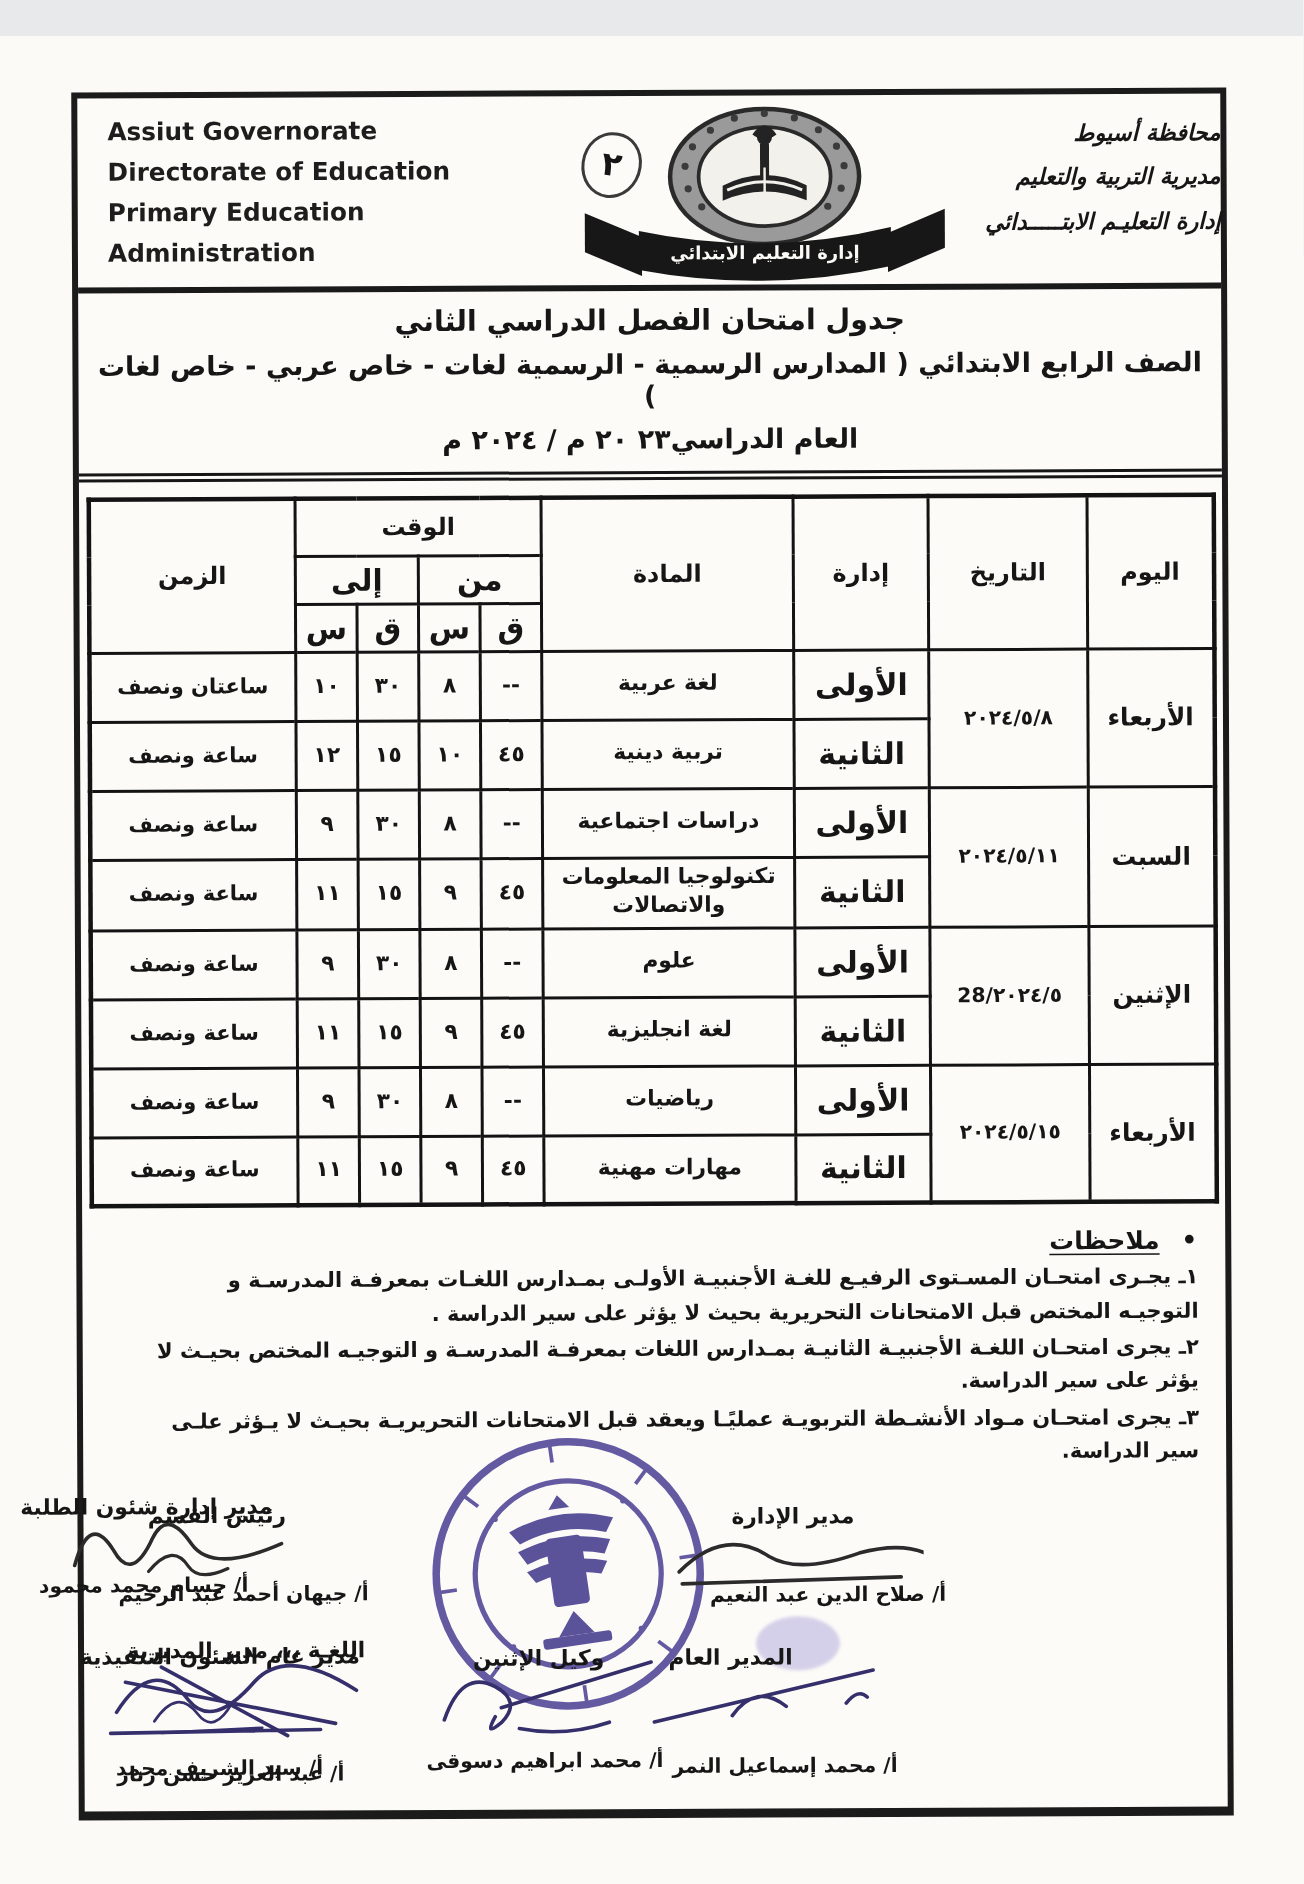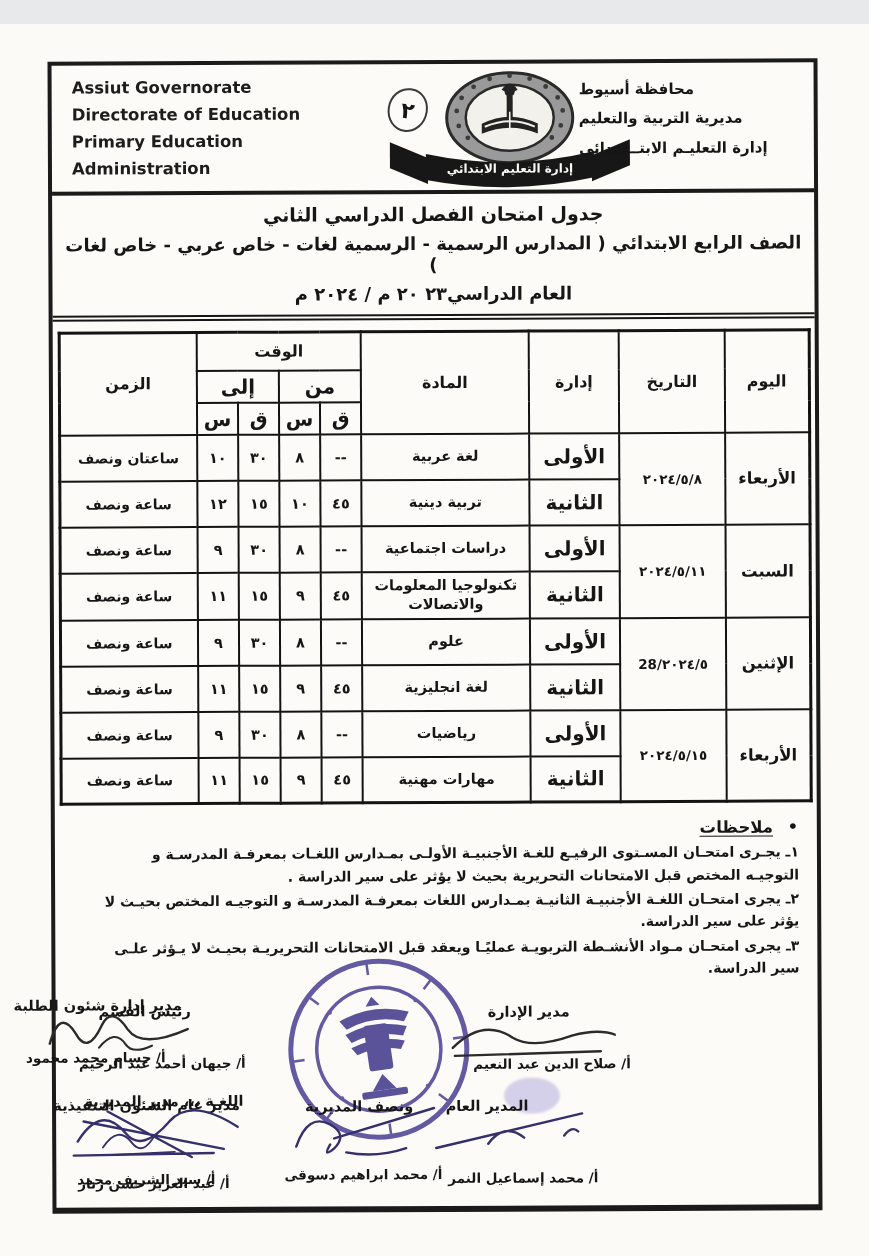--- a/index.html
+++ b/index.html
@@ -22,21 +22,21 @@
     transform: rotate(-0.25deg);
   }
   
   .header-row {
     position: relative; height: 130px;
     border-bottom: 4px solid #1a1a1a;
     display: flex; align-items: center;
   }
   .en-block { width: 330px; padding-left: 20px; }
   .en-block div { font-weight: bold; font-size: 16.5px; line-height: 1.65; color: #1d1d1d; }
-  .ar-block { position: absolute; right: 10px; top: 12px; text-align: left; width: 225px; }
+  .ar-block { position: absolute; right: 0; top: 12px; text-align: right; width: 225px; font-style: italic; }
   .ar-block div { font-weight: bold; font-size: 15px; line-height: 1.95; direction: rtl; }
   .logo-wrap { position: absolute; left: 330px; top: 2px; width: 250px; height: 126px; }
   .page-circle {
     position: absolute; left: 336px; top: 24px; width: 40px; height: 44px;
     border: 2.5px solid #3a3a3a; border-radius: 50% 46% 52% 48%;
     display: flex; align-items: center; justify-content: center;
     font-size: 22px; font-weight: bold; transform: rotate(8deg); background: #fcfbf8;
   }
   
   .title-block {
@@ -337,21 +337,21 @@
       <div class="sig-title" style="right: 578px; top: 114px; width: 180px;">مدير عام الشئون التنفيذية</div>
       <div class="sig-name" style="right: 592px; top: 188px; width: 160px;">أ/ سيد الشريف محمد</div>
       <svg class="sig-ink" width="130" height="64" viewBox="0 0 170 64" style="right: 596px; top: 126px;">
         <path d="M14 40 q20 -30 38 -6 q14 18 30 -10 M20 50 L108 46" fill="none" stroke="#35306b" stroke-width="2.4" stroke-linecap="round"></path>
       </svg>
       <div class="sig-title" style="left: 376px; top: 116px; width: 110px;">المدير العام</div>
       <div class="sig-name" style="left: 382px; top: 188px; width: 170px;">أ/ محمد إسماعيل النمر</div>
       <svg class="sig-ink" width="170" height="64" viewBox="0 0 170 64" style="left: 368px; top: 120px;">
         <path d="M12 46 L158 12 M64 42 q16 -22 36 -6 M140 34 q8 -10 14 -4" fill="none" stroke="#35306b" stroke-width="2.4" stroke-linecap="round"></path>
       </svg>
-      <div class="sig-title" style="left: 238px; top: 116px; width: 130px;">ونصف المديرية</div>
+      <div class="sig-title" style="left: 238px; top: 116px; width: 130px;">وكيل الإثنين</div>
       <div class="sig-name" style="left: 222px; top: 184px; width: 170px;">أ/ محمد ابراهيم دسوقى</div>
       <svg class="sig-ink" width="170" height="64" viewBox="0 0 170 64" style="left: 220px; top: 112px;">
         <path d="M20 52 q12 -34 34 -22 q18 10 4 24 q-12 10 -4 -4 M58 44 L158 14 M70 58 q30 6 60 -4" fill="none" stroke="#35306b" stroke-width="2.4" stroke-linecap="round"></path>
       </svg>
       <div class="sig-title" style="left: 18px; top: 110px; width: 180px;">اللغـة ،،، مدير المديرية</div>
       <div class="sig-name" style="left: 0px; top: 192px; width: 195px;">أ/ عبد العزيز حسن زنار</div>
       <svg class="sig-ink" width="185" height="64" viewBox="0 0 170 64" style="left: 0px; top: 116px;">
         <path d="M14 42 q24 -38 48 -8 q16 20 44 -12 q22 -24 68 6 M20 22 L160 50 M44 12 L128 58 M10 56 L150 54" fill="none" stroke="#35306b" stroke-width="2.4" stroke-linecap="round"></path>
       </svg>
     </div>

